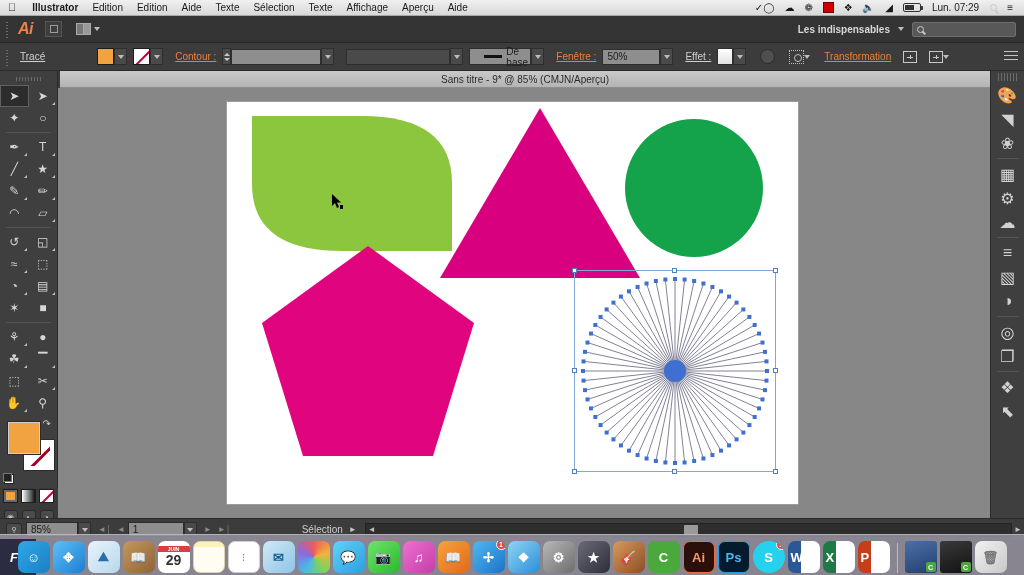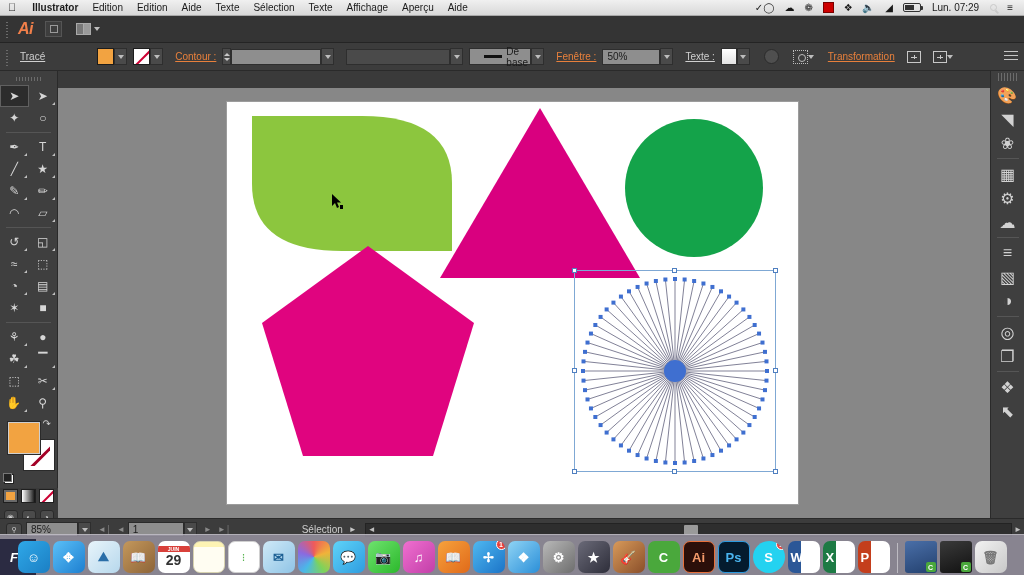--- a/index.html
+++ b/index.html
@@ -275,20 +275,27 @@
     <div class="sq-btn">
         <span></span>
       </div>
     <div class="arrange-btn">
       <span class="arrange-icon">
           <i></i>
           <i></i>
         </span>
       <span class="caret"></span>
     </div>
+    <div class="ws-area">
+      <div class="ws-name">Les indispensables</div>
+      <span class="caret"></span>
+      <div class="search-box">
+        <span class="mag"></span>
+      </div>
+    </div>
   </div>
 
   <div class="ctrlbar">
     <div class="grip"></div>
     <div class="ctrl-label">Tracé</div>
     <div style="width:46px"></div>
     <div class="swatch-fill"></div>
     <div class="mini-caret-btn">
         <span class="caret"></span>
       </div>
@@ -315,40 +322,43 @@
       <span style="color:#1b1b1b;font-size:10px;margin-left:4px;">De base</span>
     </div>
     <div class="mini-caret-btn">
         <span class="caret"></span>
       </div>
     <div class="ctrl-label orange">Fenêtre :</div>
     <div class="num-field" style="width:58px">50%</div>
     <div class="mini-caret-btn">
         <span class="caret"></span>
       </div>
-    <div class="ctrl-label">Texte :</div>
+    <div class="ctrl-label">Effet :</div>
     <div class="style-sw"></div>
     <div class="mini-caret-btn">
         <span class="caret"></span>
       </div>
     <div style="width:8px"></div>
     <div class="round-btn"></div>
     <div style="width:14px"></div>
     <div class="icon-sq"></div>
     <span class="caret"></span>
     <div style="width:8px"></div>
     <div class="ctrl-label orange">Transformation</div>
     <div style="width:6px"></div>
     <div class="xform-icon"></div>
     <div style="width:12px"></div>
     <div class="xform-icon"></div>
     <span class="caret"></span>
     <div class="panel-menu-icon"></div>
   </div>
 
+  <div class="tabbar">
+    <span>Sans titre - 9* @ 85% (CMJN/Aperçu)</span>
+  </div>
 
   <div class="toolbox">
     <div class="tb-grip"></div>
 
     <div class="tb-grid">
       <div class="tool active">➤</div>
       <div class="tool">➤<span class="corner"></span></div>
       <div class="tool">✦</div>
       <div class="tool">○</div>
     </div>

